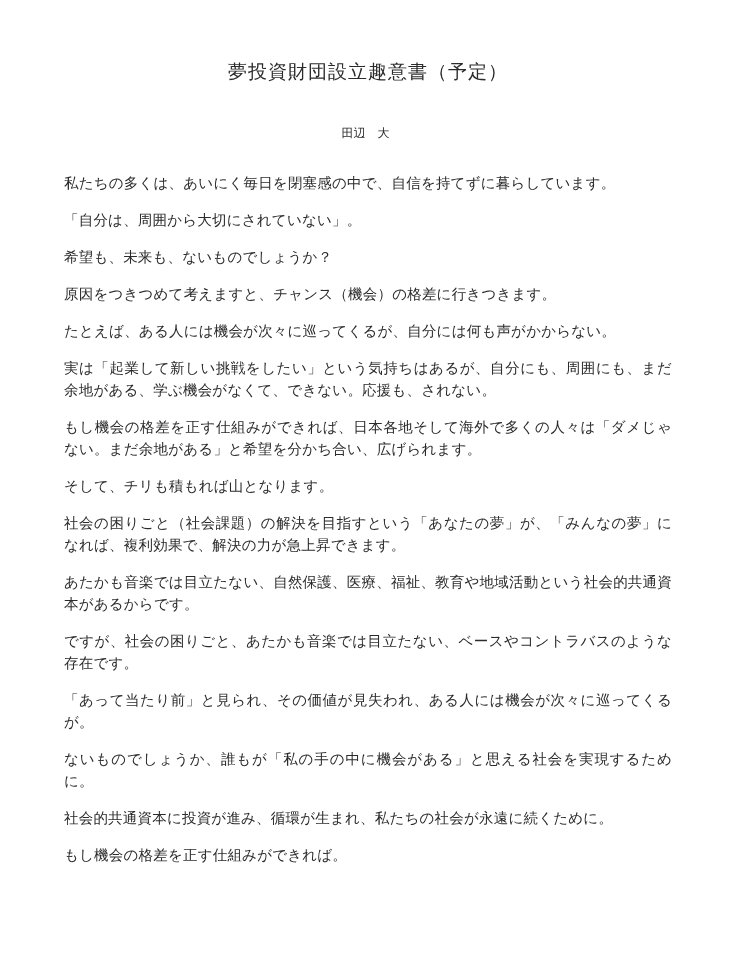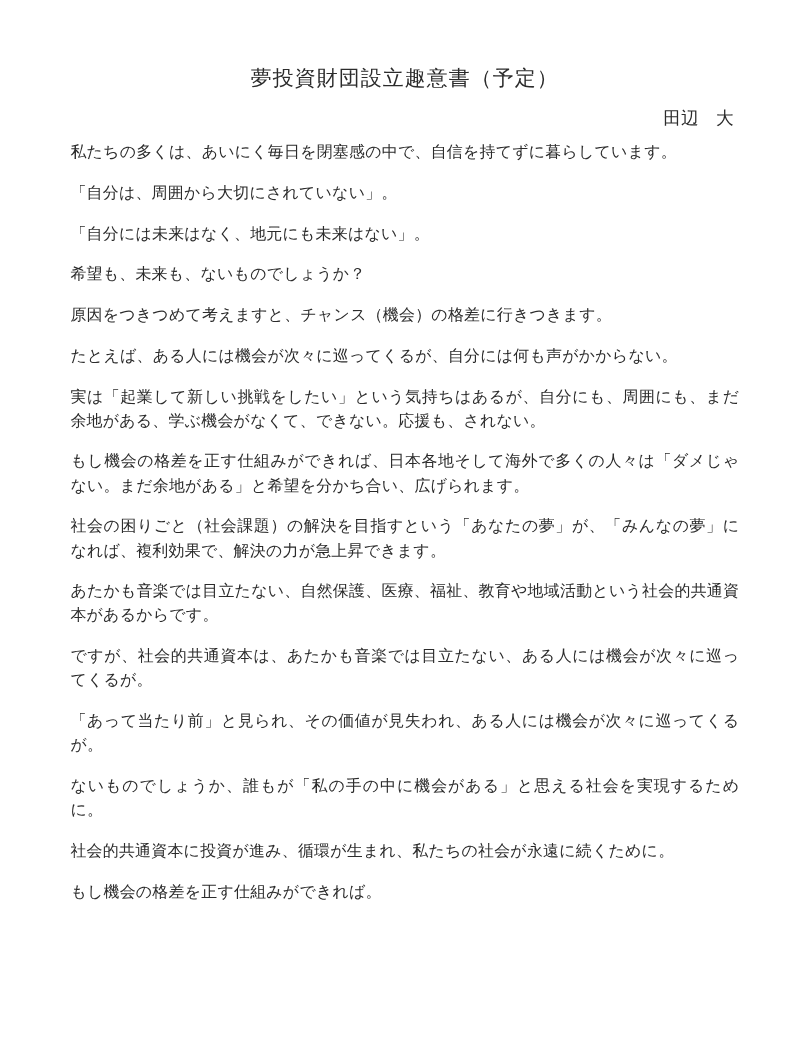--- a/index.html
+++ b/index.html
@@ -20,53 +20,53 @@
   }
   .doc-title {
     font-size: 19px;
     font-weight: normal;
     text-align: center;
     margin: 0;
     line-height: 27px;
     letter-spacing: 1px;
   }
   .doc-author {
-    text-align: right;
-    font-size: 16px;
+    text-align: center;
+    font-size: 12px;
     line-height: 22px;
-    margin-top: 13px;
+    margin-top: 37px;
     padding-right: 5px;
   }
   .doc-body {
-    margin-top: 8px;
+    margin-top: 28px;
   }
   .doc-body p {
     font-size: 14.5px;
     line-height: 22px;
     margin: 0 0 15px 0;
     text-align: justify;
     letter-spacing: 0.2px;
   }
 </style>
 </head>
 <body>
 
 <div class="page">
   <h1 class="doc-title">夢投資財団設立趣意書（予定）</h1>
   <div class="doc-author">田辺　大</div>
   <div class="doc-body">
     <p>私たちの多くは、あいにく毎日を閉塞感の中で、自信を持てずに暮らしています。</p>
     <p>「自分は、周囲から大切にされていない」。</p>
-    <p>「自分には未来はなく、地元にも未来はない」。</p>
     <p>希望も、未来も、ないものでしょうか？</p>
     <p>原因をつきつめて考えますと、チャンス（機会）の格差に行きつきます。</p>
     <p>たとえば、ある人には機会が次々に巡ってくるが、自分には何も声がかからない。</p>
     <p>実は「起業して新しい挑戦をしたい」という気持ちはあるが、自分にも、周囲にも、まだ余地がある、学ぶ機会がなくて、できない。応援も、されない。</p>
     <p>もし機会の格差を正す仕組みができれば、日本各地そして海外で多くの人々は「ダメじゃない。まだ余地がある」と希望を分かち合い、広げられます。</p>
+    <p>そして、チリも積もれば山となります。</p>
     <p>社会の困りごと（社会課題）の解決を目指すという「あなたの夢」が、「みんなの夢」になれば、複利効果で、解決の力が急上昇できます。</p>
     <p>あたかも音楽では目立たない、自然保護、医療、福祉、教育や地域活動という社会的共通資本があるからです。</p>
-    <p>ですが、社会的共通資本は、あたかも音楽では目立たない、ある人には機会が次々に巡ってくるが。</p>
+    <p>ですが、社会の困りごと、あたかも音楽では目立たない、ベースやコントラバスのような存在です。</p>
     <p>「あって当たり前」と見られ、その価値が見失われ、ある人には機会が次々に巡ってくるが。</p>
     <p>ないものでしょうか、誰もが「私の手の中に機会がある」と思える社会を実現するために。</p>
     <p>社会的共通資本に投資が進み、循環が生まれ、私たちの社会が永遠に続くために。</p>
     <p>もし機会の格差を正す仕組みができれば。</p>
   </div>
 </div>
 
 </body></html>

